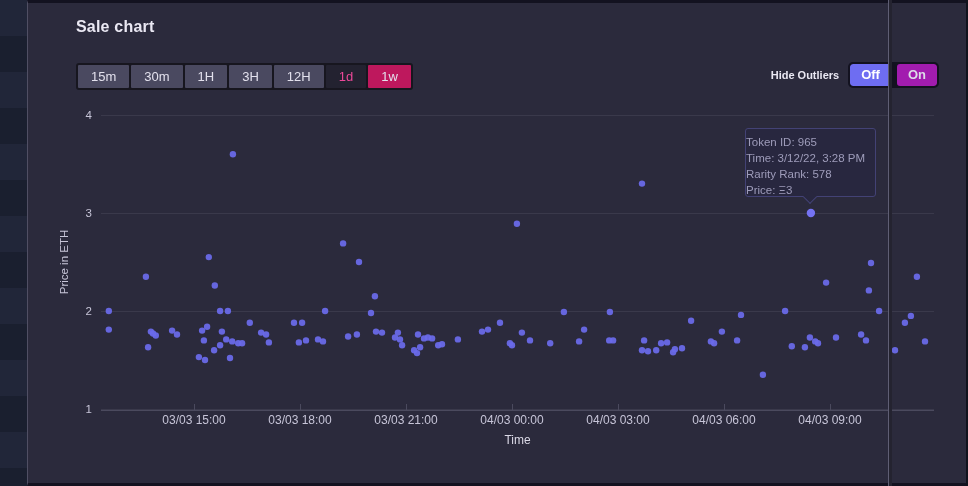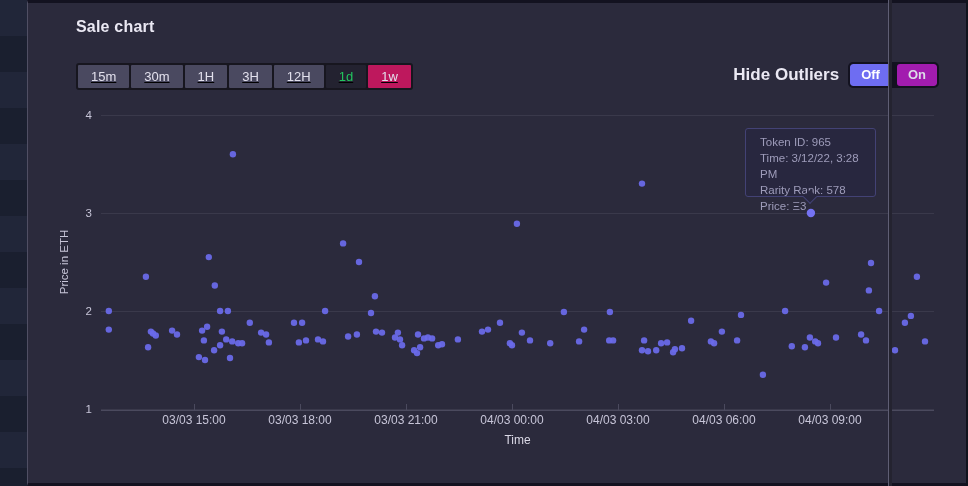--- a/index.html
+++ b/index.html
@@ -11,38 +11,38 @@
     background:repeating-linear-gradient(180deg,#212639 0 36px,#1a1f2f 36px 72px);}
 
   
   .panel{position:absolute;left:27px;top:0;width:939px;height:486px;background:#2b2a3c;
     border-left:1px solid #504f64;border-top:3px solid #131220;border-bottom:3px solid #131220;box-sizing:border-box;}
   .right-edge{position:absolute;right:0;top:0;width:3px;height:486px;background:#242330;border-left:1px solid #5f5e74;}
 
   .panel-title{position:absolute;left:48px;top:15px;font-size:16px;font-weight:bold;color:#eae8f3;letter-spacing:.2px;}
 
   
-  .range-group{position:absolute;left:48px;top:60px;display:flex;background:#17161f;border:2px solid #17161f;gap:2px;border-radius:3px;text-decoration:underline;}
+  .range-group{position:absolute;left:48px;top:60px;display:flex;background:#17161f;border:2px solid #17161f;gap:2px;border-radius:3px;}
   .range-btn{font-family:inherit;font-size:13px;color:#e3e1ed;background:#4a4960;border:none;padding:0 13px;height:23px;line-height:23px;cursor:pointer;border-radius:1px;}
-  .range-btn.selected{background:#232230;color:#22c55e;}
+  .range-btn.selected{background:#232230;color:#ec4899;}
   .range-btn.dim{background:#be185d;}
 
   
   .outliers{position:absolute;right:27px;top:59px;display:flex;align-items:center;gap:9px;}
-  .outliers-label{font-size:17px;font-weight:bold;color:#eae8f3;margin-left:31px;}
+  .outliers-label{font-size:11px;font-weight:bold;color:#eae8f3;margin-left:31px;}
   .toggle{display:flex;background:#131220;border:2px solid #131220;border-radius:5px;gap:6px;overflow:hidden;}
   .toggle-btn{font-family:inherit;font-size:13px;font-weight:bold;border:none;height:22px;line-height:22px;padding:0 11px;cursor:pointer;background:#a21caf;color:#dddbe8;border-radius:3px;}
   .toggle-btn.active{background:#6e6df2;color:#ffffff;}
 
   svg#chart{position:absolute;left:0;top:0;pointer-events:none;}
   svg#chart circle{pointer-events:auto;}
 
   
   .tooltip{position:absolute;left:745px;top:128px;width:131px;height:69px;box-sizing:border-box;
-    background:#28273f;border:1px solid #434275;border-radius:3px;padding:5px 14px;z-index:5;
+    background:#28273f;border:1px solid #434275;border-radius:3px;padding:5px 0;z-index:5;
     font-size:11.5px;line-height:16px;color:#9e9cba;}
   .tooltip-caret{position:absolute;left:59px;bottom:-6px;width:9px;height:9px;background:#28273f;
     border-right:1px solid #434275;border-bottom:1px solid #434275;transform:rotate(45deg);}
 </style>
 </head>
 <body>
 
 <div class="page">
   <div class="bg-strip"></div>
 

